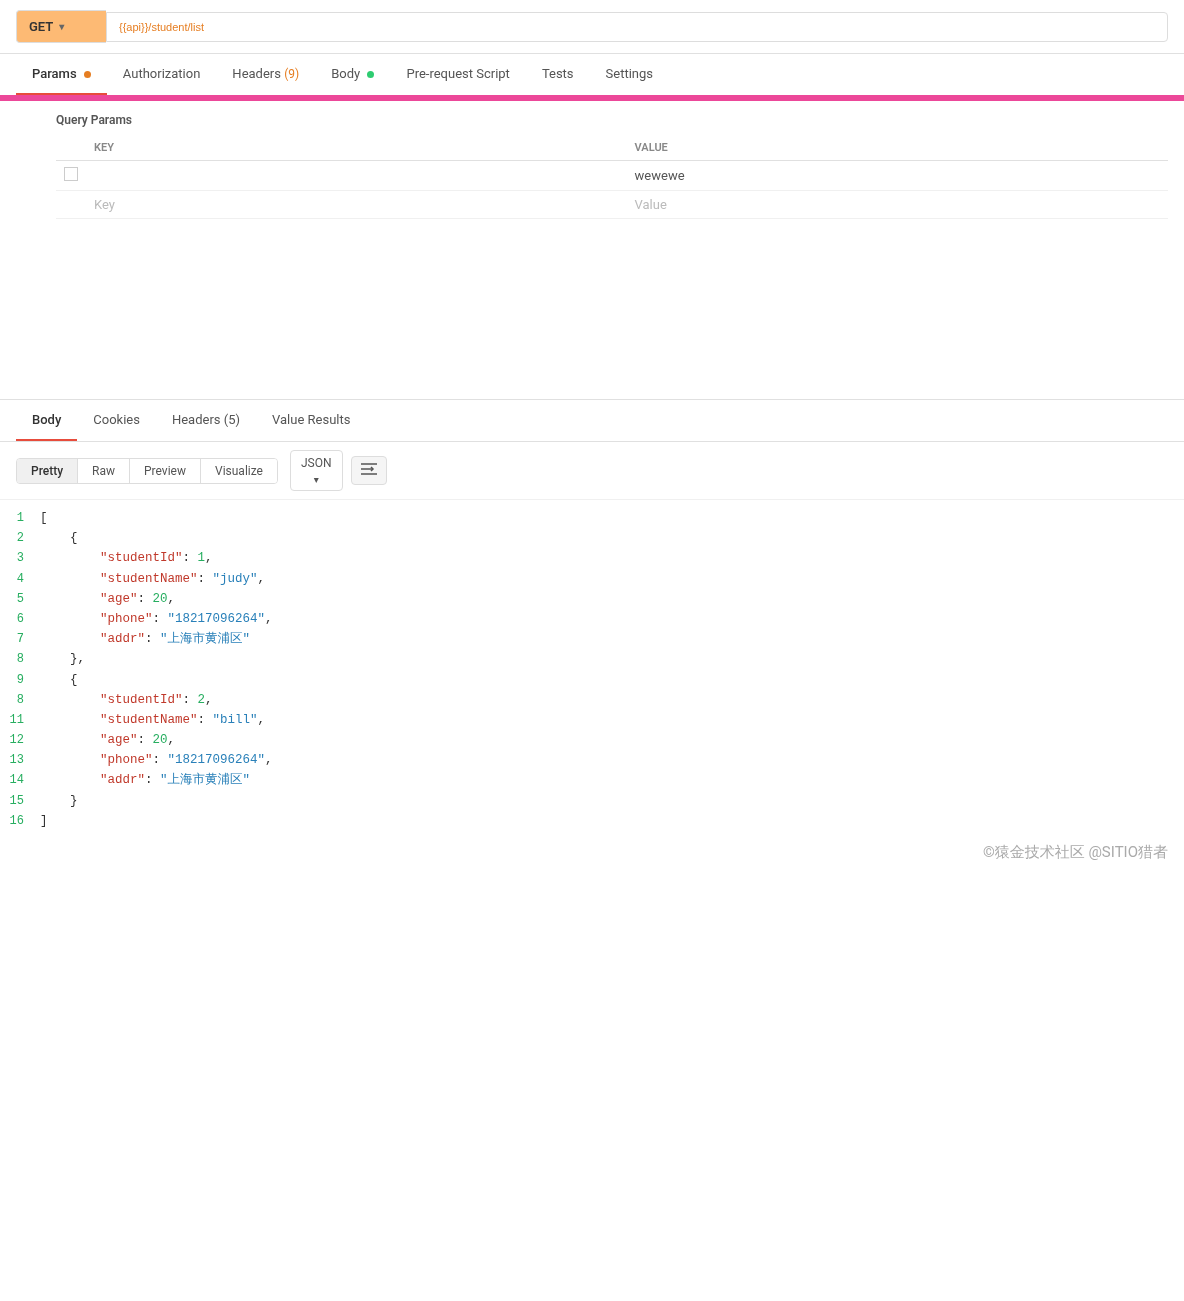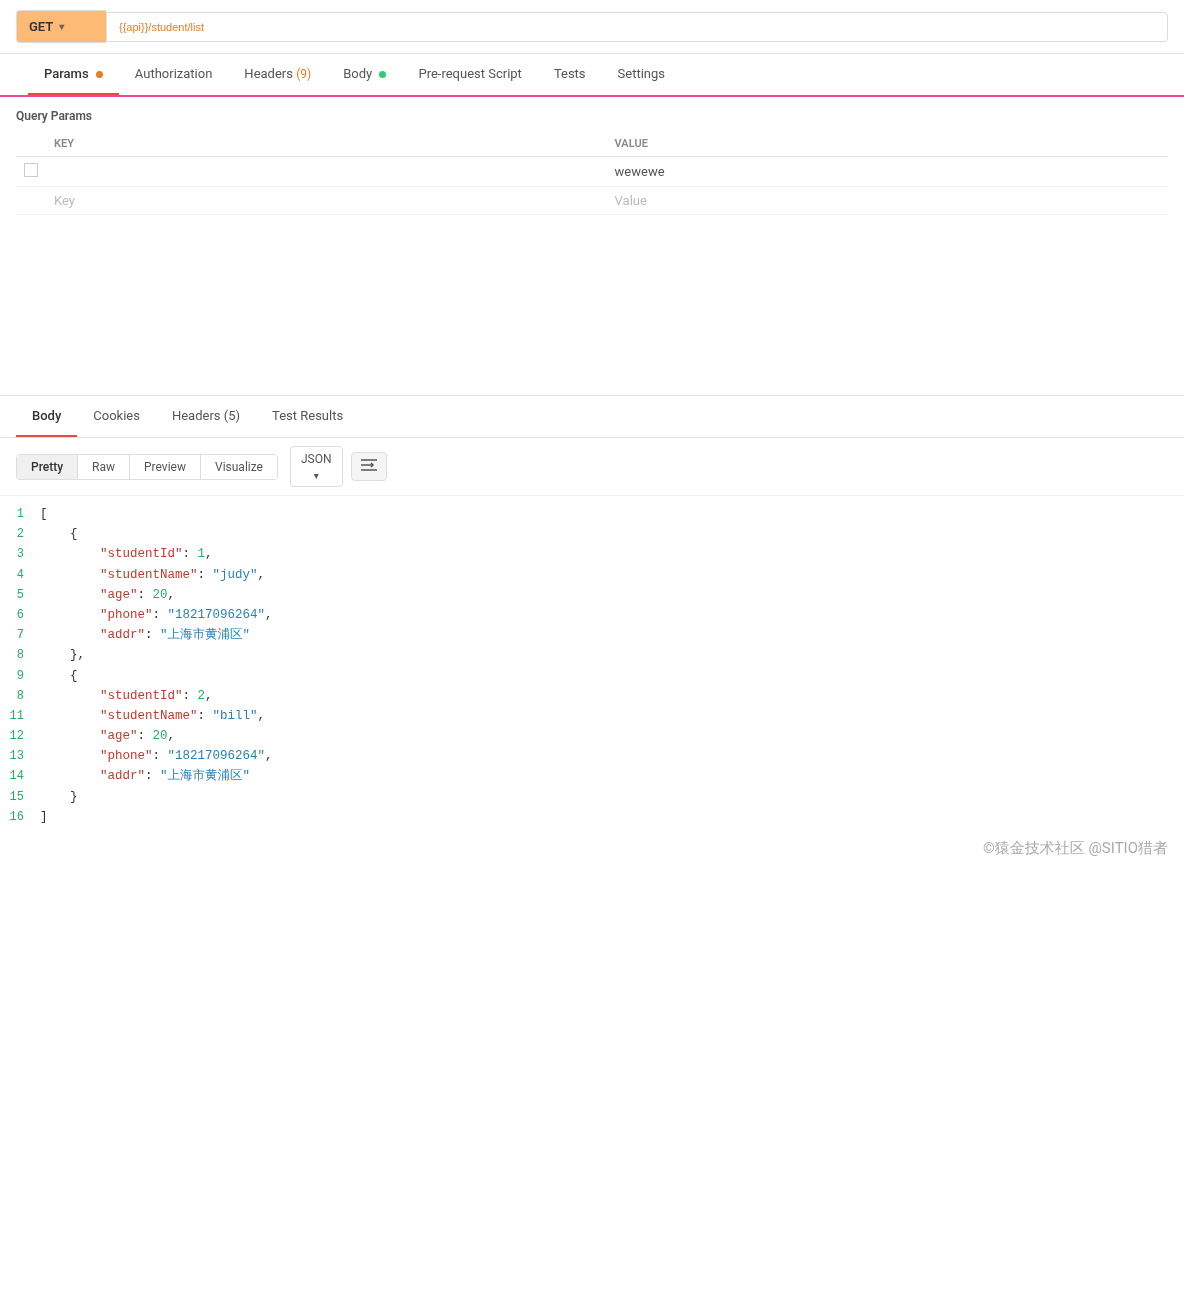--- a/index.html
+++ b/index.html
@@ -43,22 +43,22 @@
       padding: 8px 12px;
       border: 1px solid #ddd;
       border-radius: 0 4px 4px 0;
       font-size: 11px;
       color: #e67e22;
       outline: none;
     }
 
     
     .tabs-container {
-      border-bottom: 2px solid #ec4899;
-      padding: 0 28px;
+      border-bottom: 6px solid #ec4899;
+      padding: 0 16px;
     }
     .tabs {
       display: flex;
       gap: 0;
     }
     .tab {
       padding: 12px 16px;
       cursor: pointer;
       font-size: 13px;
       color: #555;
@@ -82,20 +82,21 @@
     .dot-orange { background: #e67e22; }
     .dot-green { background: #2ecc71; }
     .badge {
       color: #e67e22;
       font-size: 12px;
     }
 
     
     .section {
       padding: 12px 16px 0 16px;
+      margin-left: 40px;
     }
     .section-title {
       font-size: 12px;
       font-weight: 600;
       color: #555;
       margin-bottom: 8px;
     }
 
     
     .params-table {
@@ -356,21 +357,21 @@
       <div class="response-tab active">
         <span>Body</span>
       </div>
       <div class="response-tab">
         <span>Cookies</span>
       </div>
       <div class="response-tab">
         <span>Headers (5)</span>
       </div>
       <div class="response-tab">
-        <span>Test Results</span>
+        <span>Value Results</span>
       </div>
     </div>
   </div>
 
   <div class="format-toolbar">
     <div class="format-tabs">
       <div class="format-tab active">
         <span>Pretty</span>
       </div>
       <div class="format-tab">

